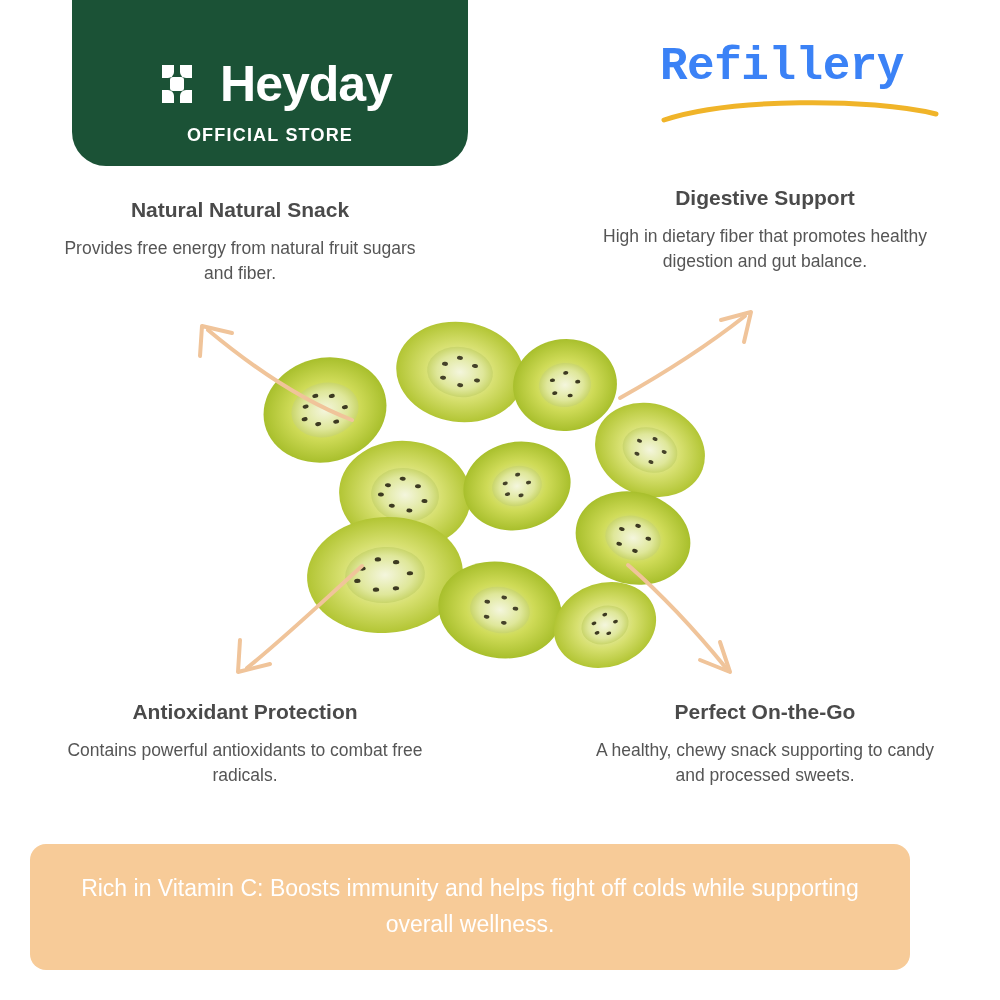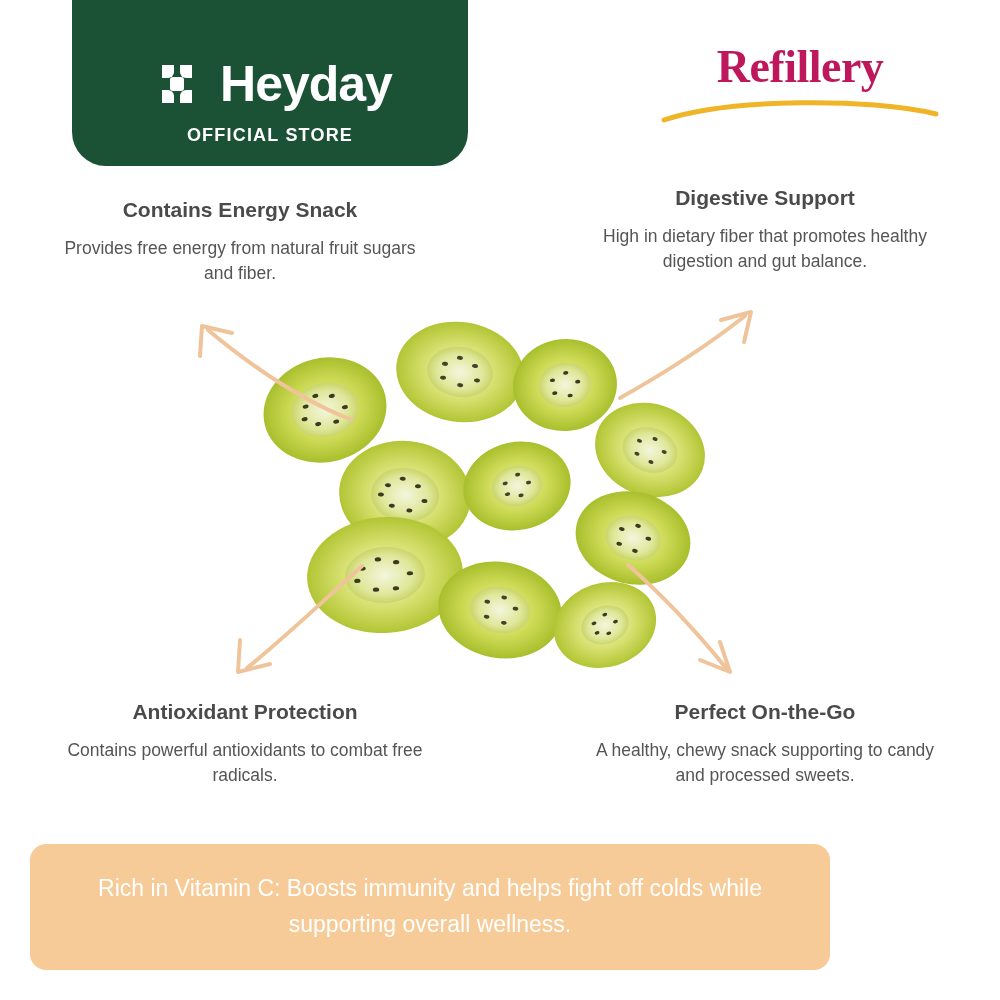--- a/index.html
+++ b/index.html
@@ -55,27 +55,26 @@
     margin-top: 12px;
   }
 
   
   .refillery {
     position: absolute;
     left: 660px; top: 44px;
     width: 280px; height: 96px;
   }
   .refillery-word {
-    color: #be185d;
-    font-family: Liberation Serif, serif;
+    color: #3b82f6;
+    font-family: Liberation Mono, monospace;
     font-size: 46px;
     font-weight: bold;
     letter-spacing: -0.5px;
     line-height: 1;
-    text-align: center;
   }
   .refillery svg { position: absolute; left: 0; top: 46px; }
 
   
   .feature { position: absolute; }
   .feature h3 {
     color: #4a4a4a;
     font-size: 21px;
     font-weight: bold;
     margin-bottom: 14px;
@@ -102,21 +101,21 @@
     position: absolute;
     left: 0; top: 0;
     width: 1000px; height: 1000px;
     pointer-events: none;
   }
 
   
   .banner {
     position: absolute;
     left: 30px; top: 844px;
-    width: 800px; height: 126px;
+    width: 880px; height: 126px;
     background: #f7cb98;
     border-radius: 16px;
     display: flex;
     align-items: center;
     justify-content: center;
     text-align: center;
     padding: 0 40px;
   }
   .banner p {
     color: #ffffff;
@@ -308,21 +307,21 @@
     </g>
     <g fill="none" stroke="#f0c49a" stroke-width="4" stroke-linecap="round" stroke-linejoin="round">
       <path d="M200 356 L202 326 L232 333"></path>
       <path d="M721 320 L751 312 L744 342"></path>
       <path d="M240 640 L238 672 L270 664"></path>
       <path d="M700 660 L730 672 L720 642"></path>
     </g>
   </svg>
 
   <div class="feature f-tl">
-    <h3>Contains Energy Snack</h3>
+    <h3>Natural Natural Snack</h3>
     <p>Provides free energy from natural fruit sugars and fiber.</p>
   </div>
 
   <div class="feature f-tr">
     <h3>Digestive Support</h3>
     <p>High in dietary fiber that promotes healthy digestion and gut balance.</p>
   </div>
 
   <div class="feature f-bl">
     <h3>Antioxidant Protection</h3>

